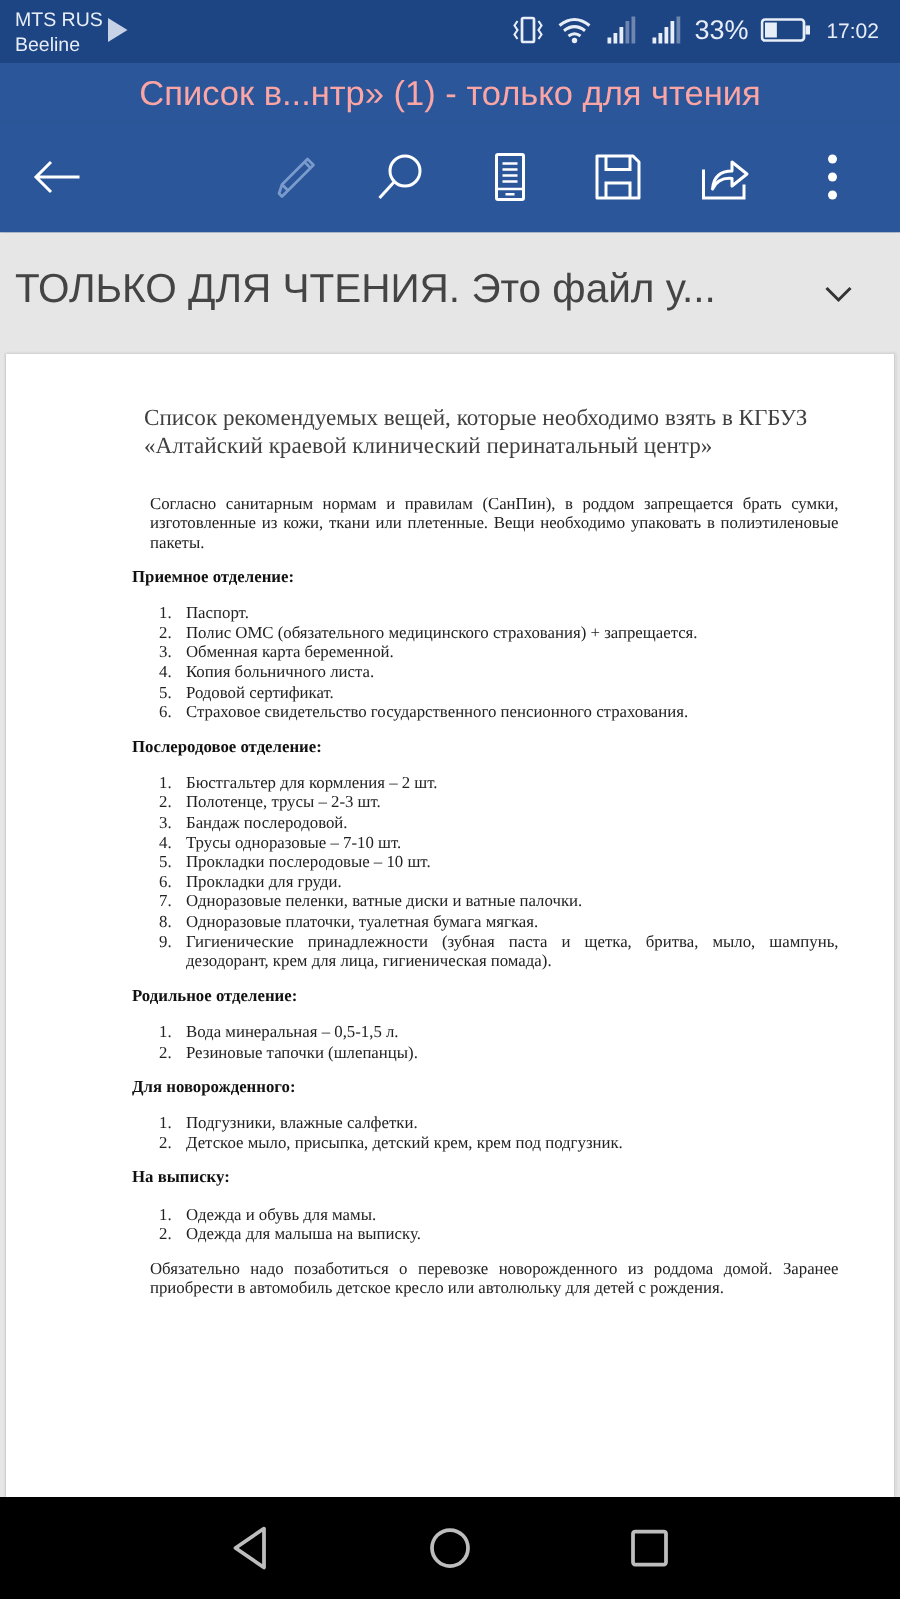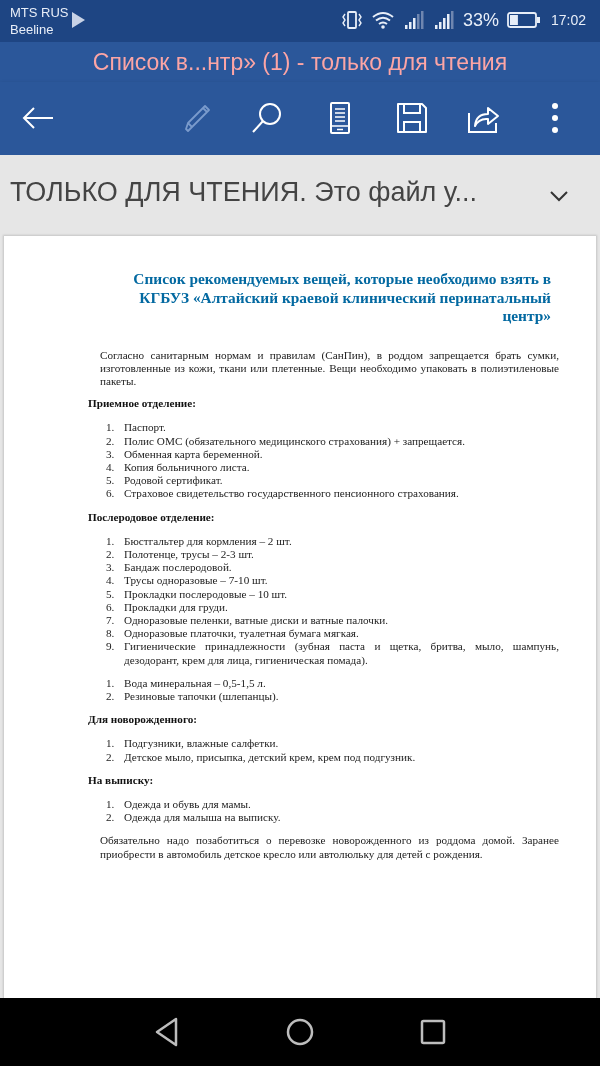--- a/index.html
+++ b/index.html
@@ -24,21 +24,21 @@
   .tb-btn svg { display: block; }
 
   
   .banner { position: absolute; left: 0; top: 155px; width: 600px; height: 80px; background: #e6e6e6; }
   .banner-text { position: absolute; left: 10px; top: 22px; font-family: "Liberation Sans", sans-serif; font-size: 27px; color: #444; white-space: nowrap; }
   .chevron { position: absolute; right: 28px; top: 28px; width: 26px; height: 26px; cursor: pointer; }
 
   
   .page { position: absolute; left: 3px; top: 236px; width: 594px; height: 762px; background: #fff; border-left: 1px solid #cfcfcf; border-right: 1px solid #cfcfcf; box-shadow: 0 -1px 2px rgba(0,0,0,0.15); }
   .doc { position: absolute; left: 84px; top: 34px; width: 471px; font-family: "Liberation Serif", serif; color: #222; font-size: 11.2px; line-height: 13.2px; }
-  .doc-title { text-align: right; font-weight: bold; font-size: 15.4px; line-height: 18.5px; color: #0369a1; padding: 0 8px; margin-bottom: 23px; }
+  .doc-title { text-align: left; font-weight: normal; font-size: 15.4px; line-height: 18.5px; color: #404040; padding: 0 8px; margin-bottom: 23px; }
   .doc p { margin: 0 0 9px 12px; }
   .justify { text-align: justify; }
   .sec-h { font-weight: bold; color: #111; margin: 0 0 11px 0; }
   .doc ol { list-style: none; margin: 0 0 10px 0; }
   .doc li { position: relative; padding-left: 36px; text-align: justify; }
   .doc li .num { position: absolute; left: 18px; top: 0; }
 
   
   .nav-bar { position: absolute; left: 0; top: 998px; width: 600px; height: 68px; background: #000; }
   .nav-btn { position: absolute; top: 14px; width: 40px; height: 40px; display: flex; align-items: center; justify-content: center; cursor: pointer; }
@@ -162,20 +162,21 @@
           <li><span class="num">1.</span><span>Бюстгальтер для кормления – 2 шт.</span></li>
           <li><span class="num">2.</span><span>Полотенце, трусы – 2-3 шт.</span></li>
           <li><span class="num">3.</span><span>Бандаж послеродовой.</span></li>
           <li><span class="num">4.</span><span>Трусы одноразовые – 7-10 шт.</span></li>
           <li><span class="num">5.</span><span>Прокладки послеродовые – 10 шт.</span></li>
           <li><span class="num">6.</span><span>Прокладки для груди.</span></li>
           <li><span class="num">7.</span><span>Одноразовые пеленки, ватные диски и ватные палочки.</span></li>
           <li><span class="num">8.</span><span>Одноразовые платочки, туалетная бумага мягкая.</span></li>
           <li><span class="num">9.</span><span>Гигиенические принадлежности (зубная паста и щетка, бритва, мыло, шампунь, дезодорант, крем для лица, гигиеническая помада).</span></li>
         </ol>
+        <div class="sec-h">Родильное отделение:</div>
         <ol>
           <li><span class="num">1.</span><span>Вода минеральная – 0,5-1,5 л.</span></li>
           <li><span class="num">2.</span><span>Резиновые тапочки (шлепанцы).</span></li>
         </ol>
         <div class="sec-h">Для новорожденного:</div>
         <ol>
           <li><span class="num">1.</span><span>Подгузники, влажные салфетки.</span></li>
           <li><span class="num">2.</span><span>Детское мыло, присыпка, детский крем, крем под подгузник.</span></li>
         </ol>
         <div class="sec-h">На выписку:</div>

